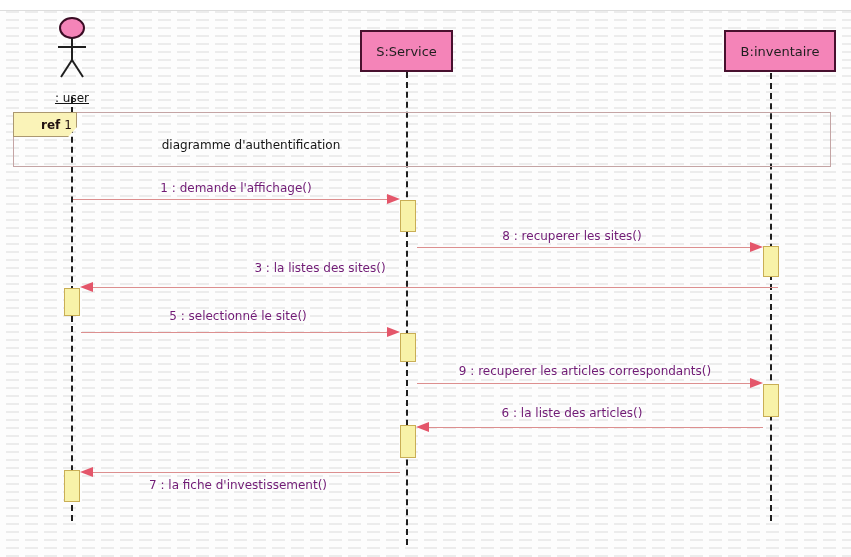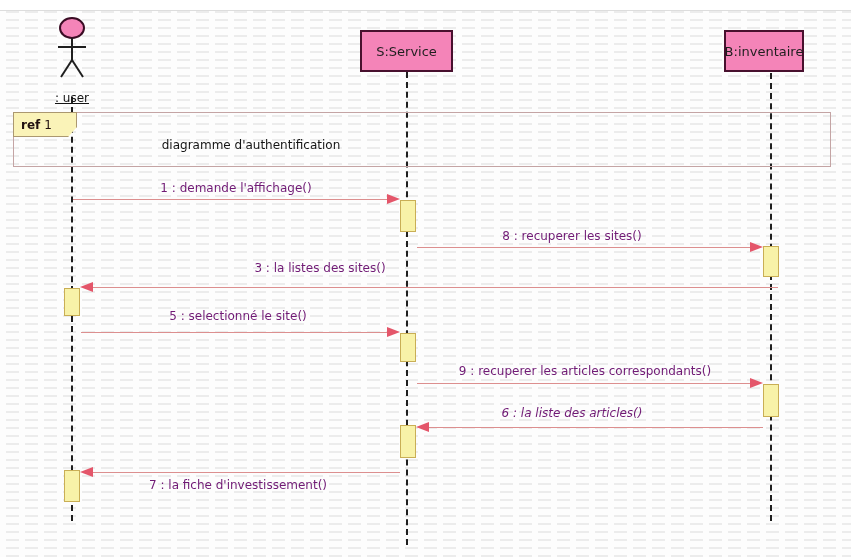--- a/index.html
+++ b/index.html
@@ -38,21 +38,21 @@
     font-size:12px;white-space:nowrap;color:#701a75;
   }
   .ref-frame{
     position:absolute;left:13px;top:112px;width:818px;height:55px;
     border:1px solid #c4a4a4;box-sizing:border-box;
   }
   .ref-pentagon{
     position:absolute;left:-1px;top:-1px;width:64px;height:25px;
     background:#faf3b8;border:1px solid #ab9870;box-sizing:border-box;
     clip-path:polygon(0 0,100% 0,100% 60%,86% 100%,0 100%);
-    display:flex;align-items:center;padding-left:7px;
+    display:flex;align-items:center;padding-left:27px;
     font-size:12px;color:#201010;
   }
   .ref-pentagon .kw{font-weight:bold;margin-right:4px;}
   .ref-body{
     position:absolute;left:237px;bottom:14px;transform:translateX(-50%);
     font-size:12px;white-space:nowrap;color:#141414;
   }
   .actor{position:absolute;left:50px;top:12px;width:44px;height:70px;}
   .actor-label{
     position:absolute;left:72px;top:83px;transform:translateX(-50%);
@@ -77,21 +77,21 @@
       <line x1="8" y1="35" x2="36" y2="35" stroke="#1f1f1f" stroke-width="2"></line>
       <line x1="22" y1="48" x2="11" y2="65" stroke="#1f1f1f" stroke-width="2"></line>
       <line x1="22" y1="48" x2="33" y2="65" stroke="#1f1f1f" stroke-width="2"></line>
     </svg>
   </div>
   <div class="actor-label">: user</div>
 
   <div class="object-box" style="left:360px;top:30px;width:93px;height:42px;">
     <span>S:Service</span>
   </div>
-  <div class="object-box" style="left:724px;top:30px;width:80px;height:42px;">
+  <div class="object-box" style="left:724px;top:30px;width:112px;height:42px;">
     <span>B:inventaire</span>
   </div>
 
   <div class="ref-frame">
     <div class="ref-pentagon">
       <span class="kw">ref</span>
       <span>1</span>
     </div>
     <div class="ref-body">diagramme d'authentification</div>
   </div>
@@ -117,20 +117,20 @@
   <div class="msg-head left" style="left:80px;top:282px;"></div>
 
   <div class="msg-label" style="left:238px;top:309px;">5 : selectionné le site()</div>
   <div class="msg-line" style="left:81px;top:332px;width:306px;"></div>
   <div class="msg-head right" style="left:387px;top:327px;"></div>
 
   <div class="msg-label" style="left:585px;top:364px;">9 : recuperer les articles correspondants()</div>
   <div class="msg-line" style="left:417px;top:383px;width:333px;"></div>
   <div class="msg-head right" style="left:750px;top:378px;"></div>
 
-  <div class="msg-label" style="left:572px;top:406px;font-style:italic;">6 : la liste des articles()</div>
+  <div class="msg-label" style="left:572px;top:406px;">6 : la liste des articles()</div>
   <div class="msg-line" style="left:429px;top:427px;width:334px;"></div>
   <div class="msg-head left" style="left:416px;top:422px;"></div>
 
   <div class="msg-line" style="left:93px;top:472px;width:307px;"></div>
   <div class="msg-head left" style="left:80px;top:467px;"></div>
   <div class="msg-label" style="left:238px;top:478px;">7 : la fiche d'investissement()</div>
 </div>
 
 </body></html>

